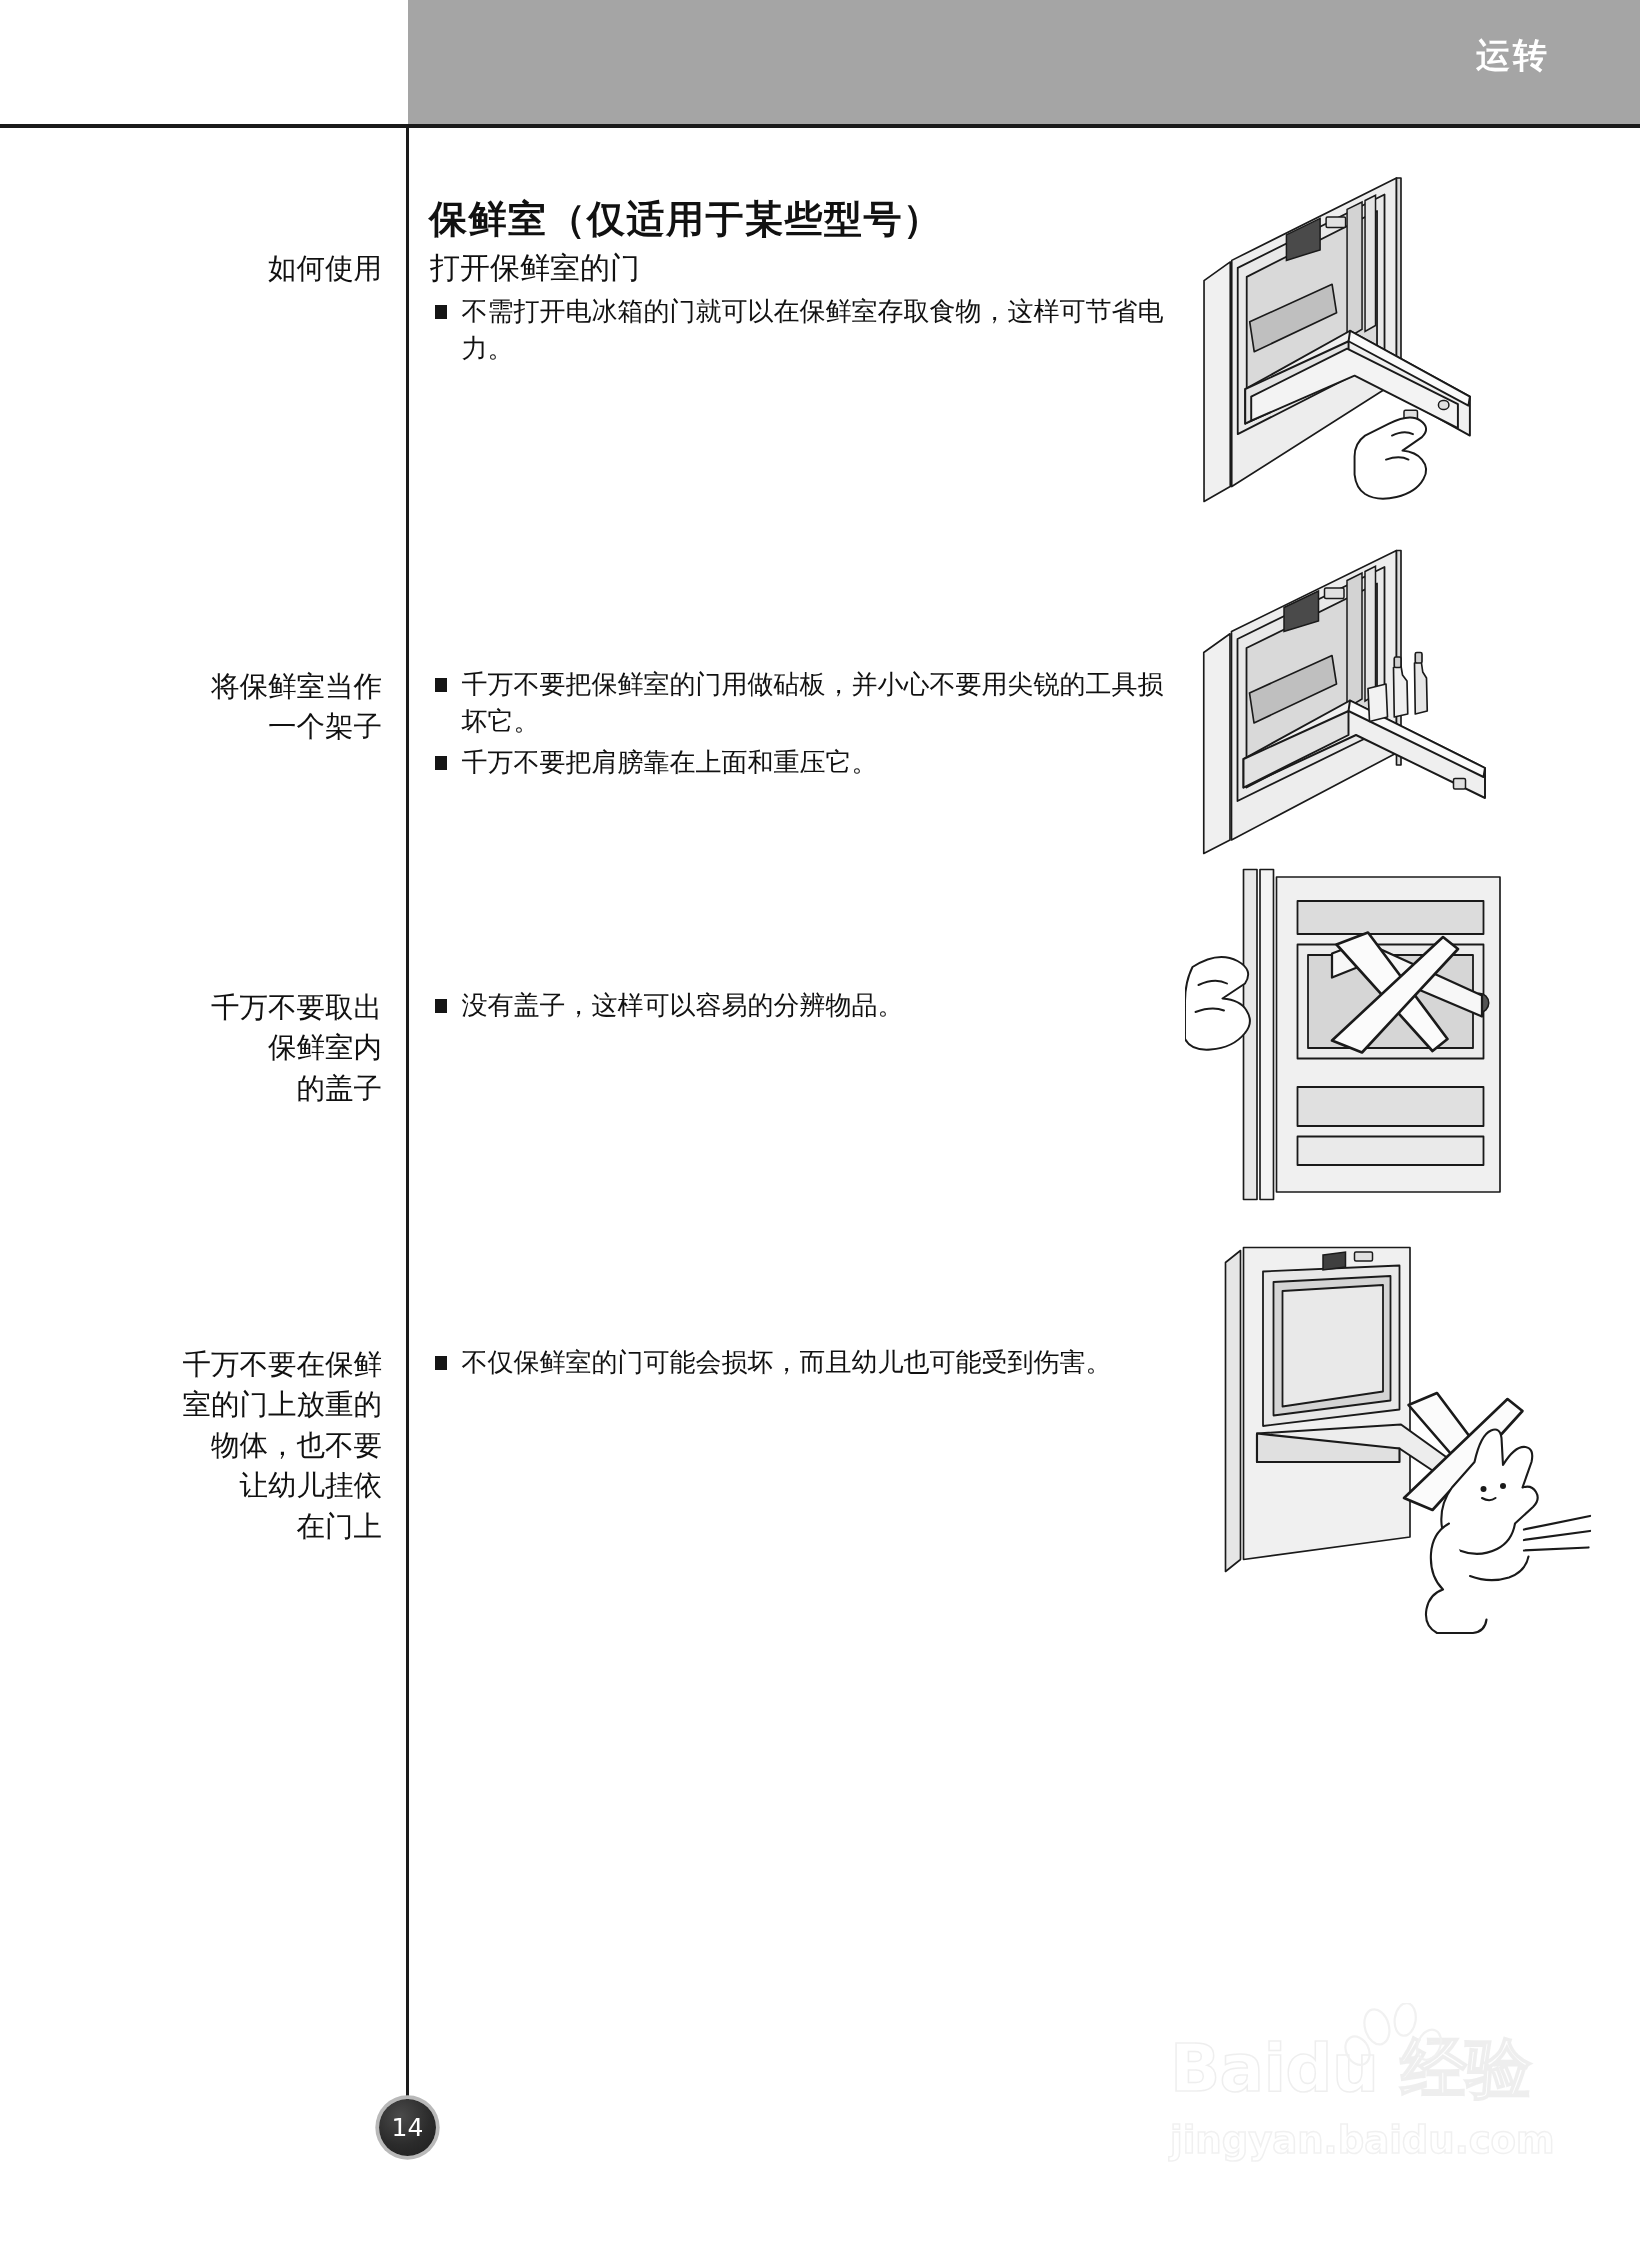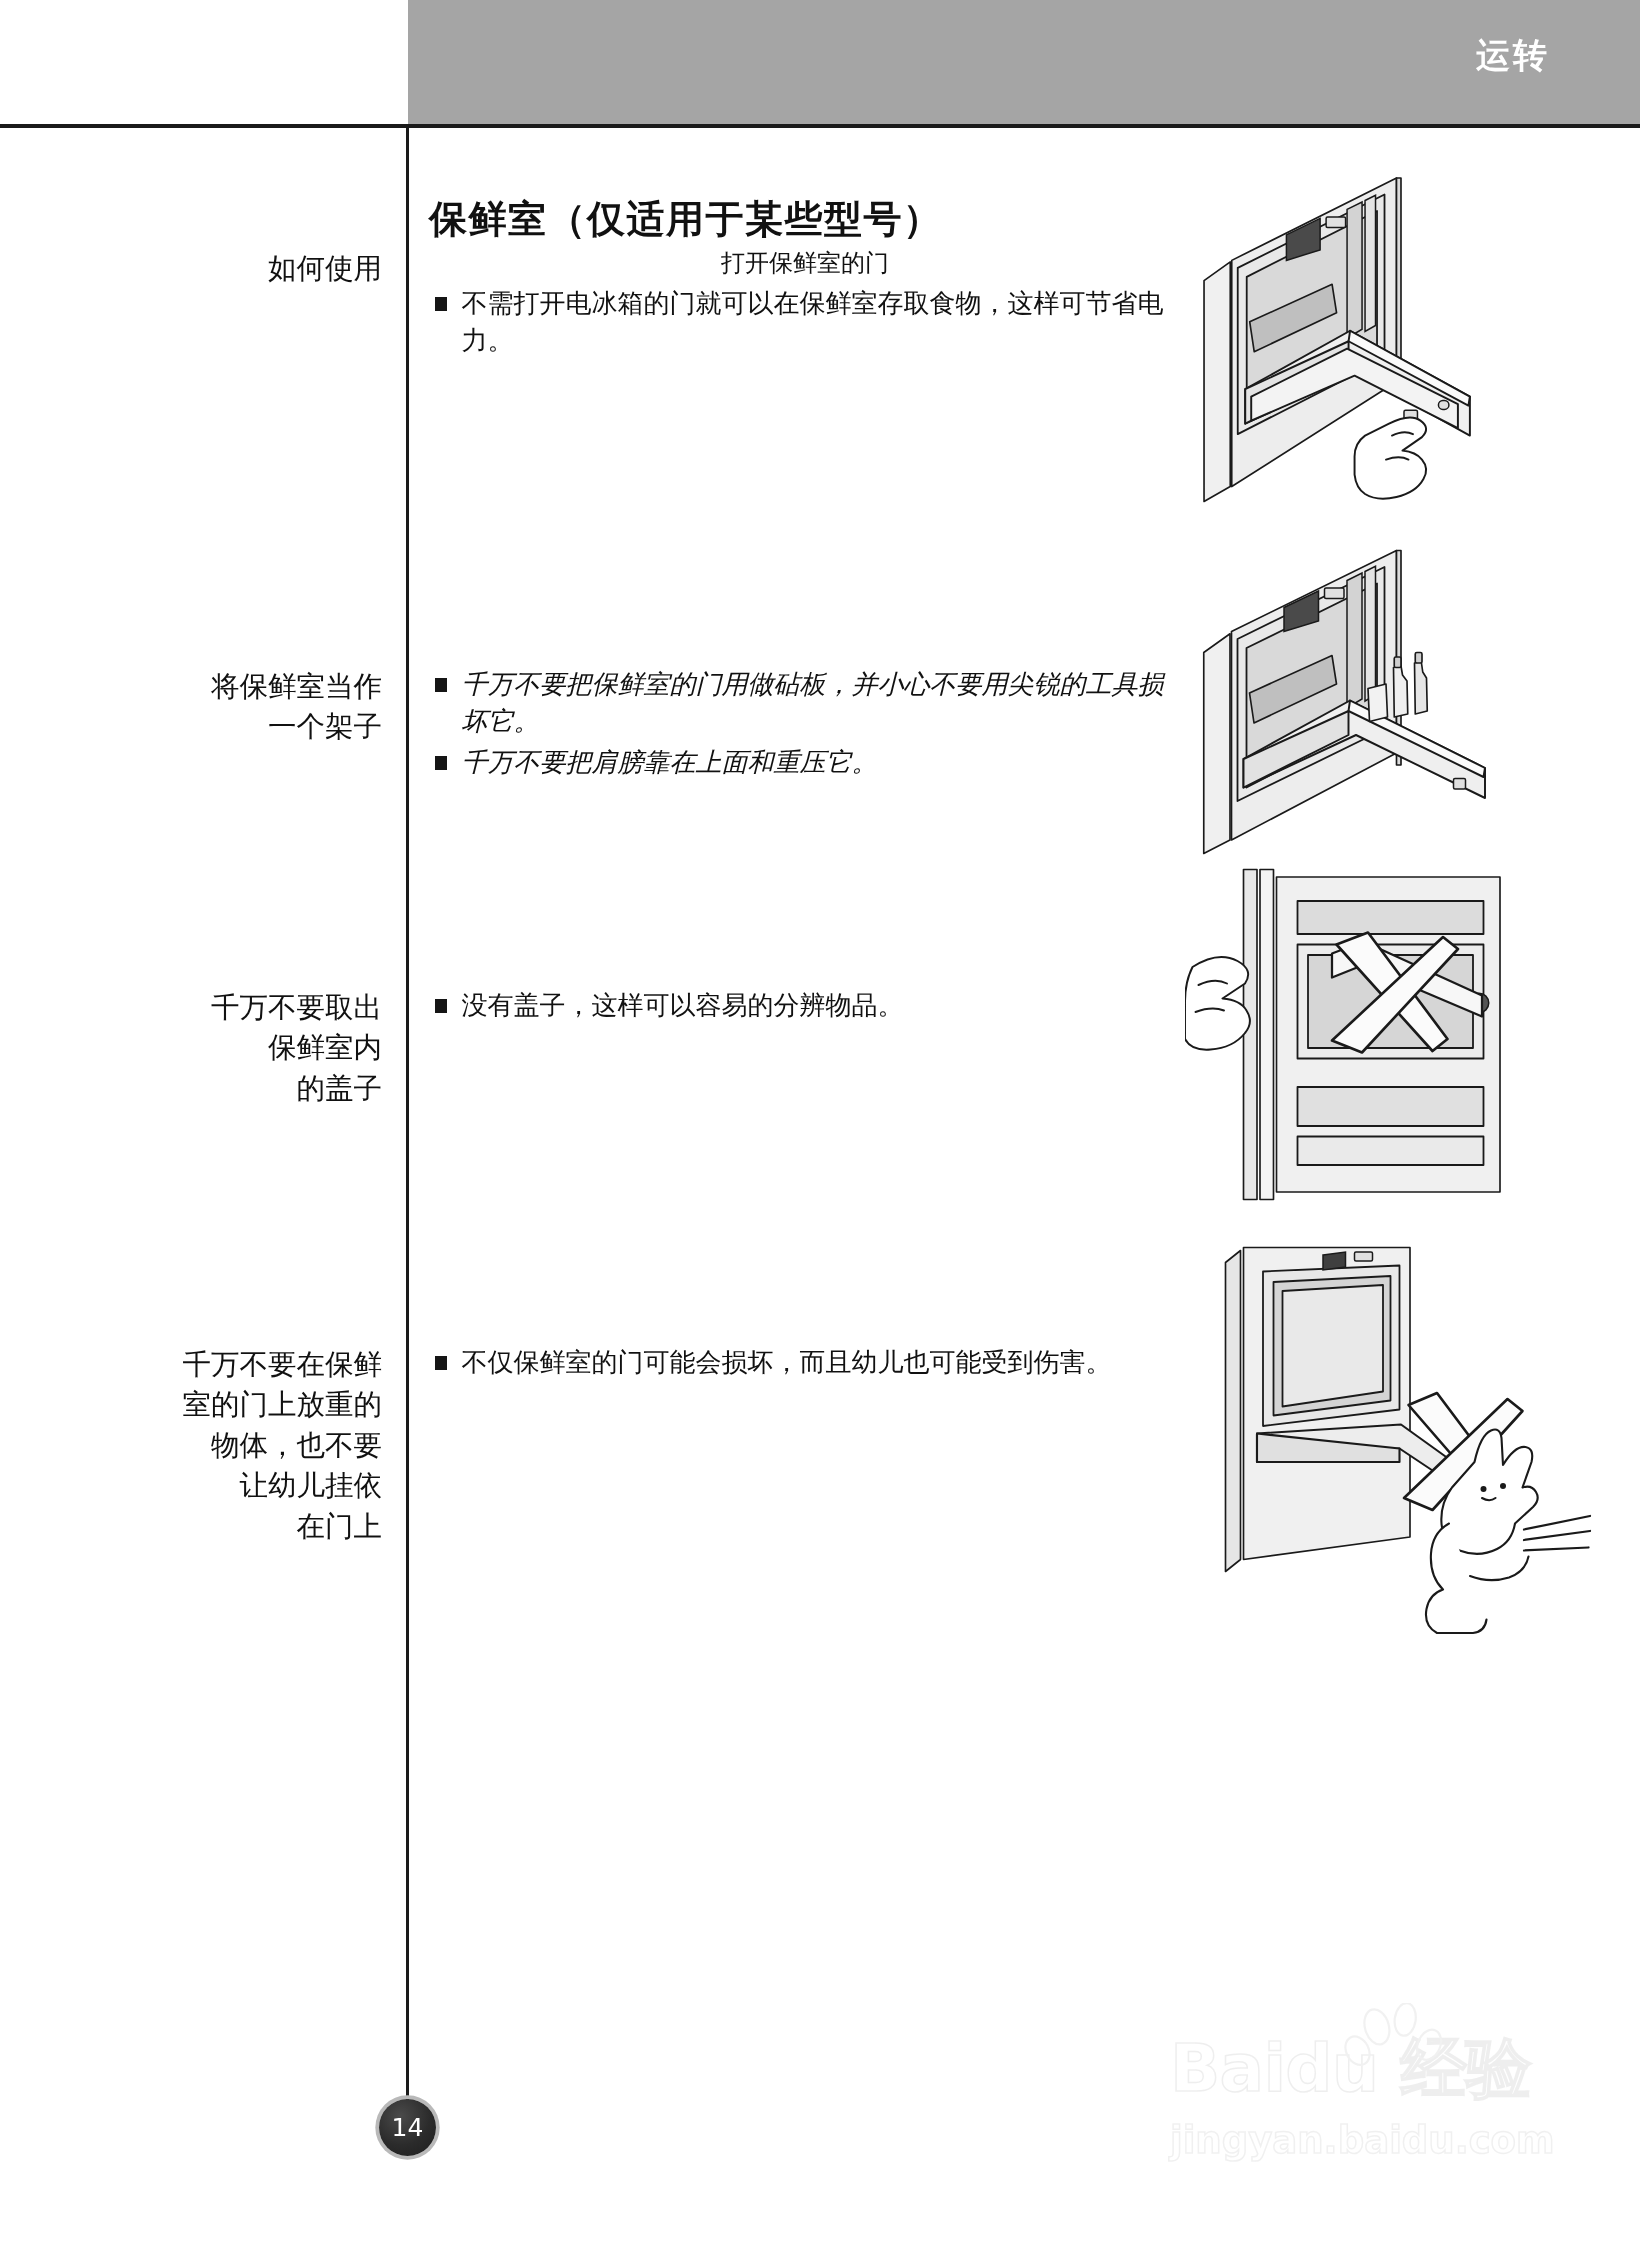--- a/index.html
+++ b/index.html
@@ -37,32 +37,32 @@
   .side-label{
     position:absolute;left:0;width:382px;text-align:right;
     font-size:28.5px;line-height:1.42;color:#111;
     font-family:"Liberation Serif","DejaVu Serif",serif;
   }
   .side-label .ln{display:block;text-align:right;}
   .body-col{
     position:absolute;left:430px;width:750px;
   }
   .lead{
-    font-size:24px;line-height:1.38;margin:0 0 4.5px 0;color:#111;text-align:center;
+    font-size:30px;line-height:1.38;margin:0 0 4.5px 0;color:#111;
   }
   ul.bullets{list-style:none;margin:0;padding:0;}
   ul.bullets li{
     position:relative;padding-left:31.5px;margin-bottom:22.5px;
     font-size:26px;line-height:1.44;color:#111;
   }
   ul.bullets li:last-child{margin-bottom:0;}
   ul.bullets li .sq{
     position:absolute;left:4.5px;top:12px;width:12.7px;height:14.2px;background:#151515;
   }
-  ul.bullets.tight li{margin-bottom:3px;font-style:italic;}
+  ul.bullets.tight li{margin-bottom:3px;}
   
   .illus{position:absolute;}
   .illus svg{display:block;}
   
   #page-number{
     position:absolute;left:379px;top:2099px;width:57px;height:57px;border-radius:50%;
     background:radial-gradient(circle at 38% 30%,#4a4a4a 0%,#2b2b2b 55%,#1d1d1d 100%);
     box-shadow:0 0 0 3.7px #b9b9b9;
     color:#fff;font-size:25px;font-family:"DejaVu Sans","Liberation Sans",sans-serif;
     display:flex;align-items:center;justify-content:center;

